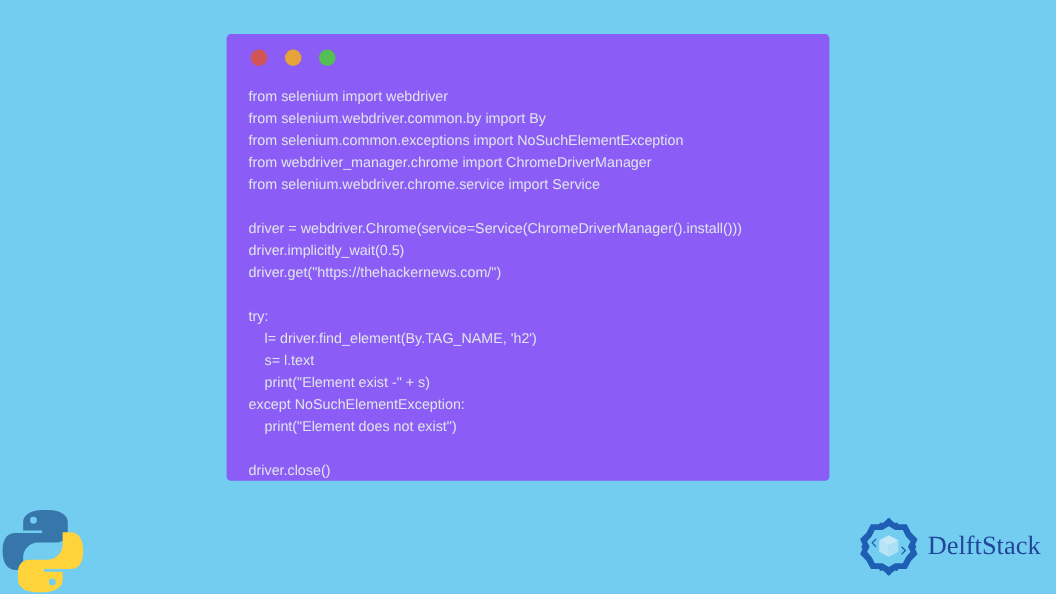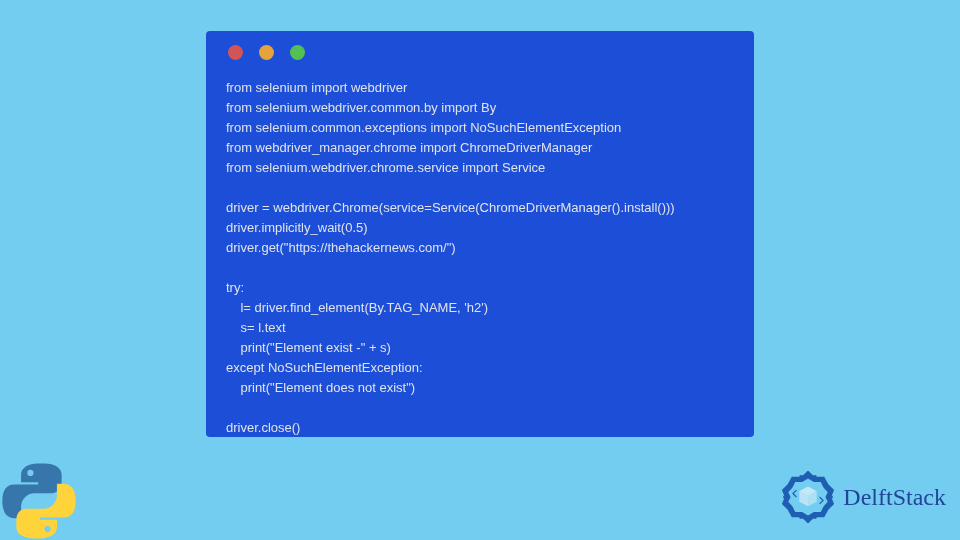--- a/index.html
+++ b/index.html
@@ -10,21 +10,21 @@
       position: relative;
       font-family: -apple-system, BlinkMacSystemFont, "Segoe UI", Arial, sans-serif;
       overflow: hidden;
     }
     .code-window {
       position: absolute;
       top: 31px;
       left: 206px;
       width: 548px;
       height: 406px;
-      background: #1d4ed8;
+      background: #8b5cf6;
       border-radius: 4px;
       padding: 14px 20px 16px 20px;
     }
     .window-dots {
       display: flex;
       gap: 16px;
       margin-bottom: 18px;
       margin-left: 2px;
     }
     .dot {

